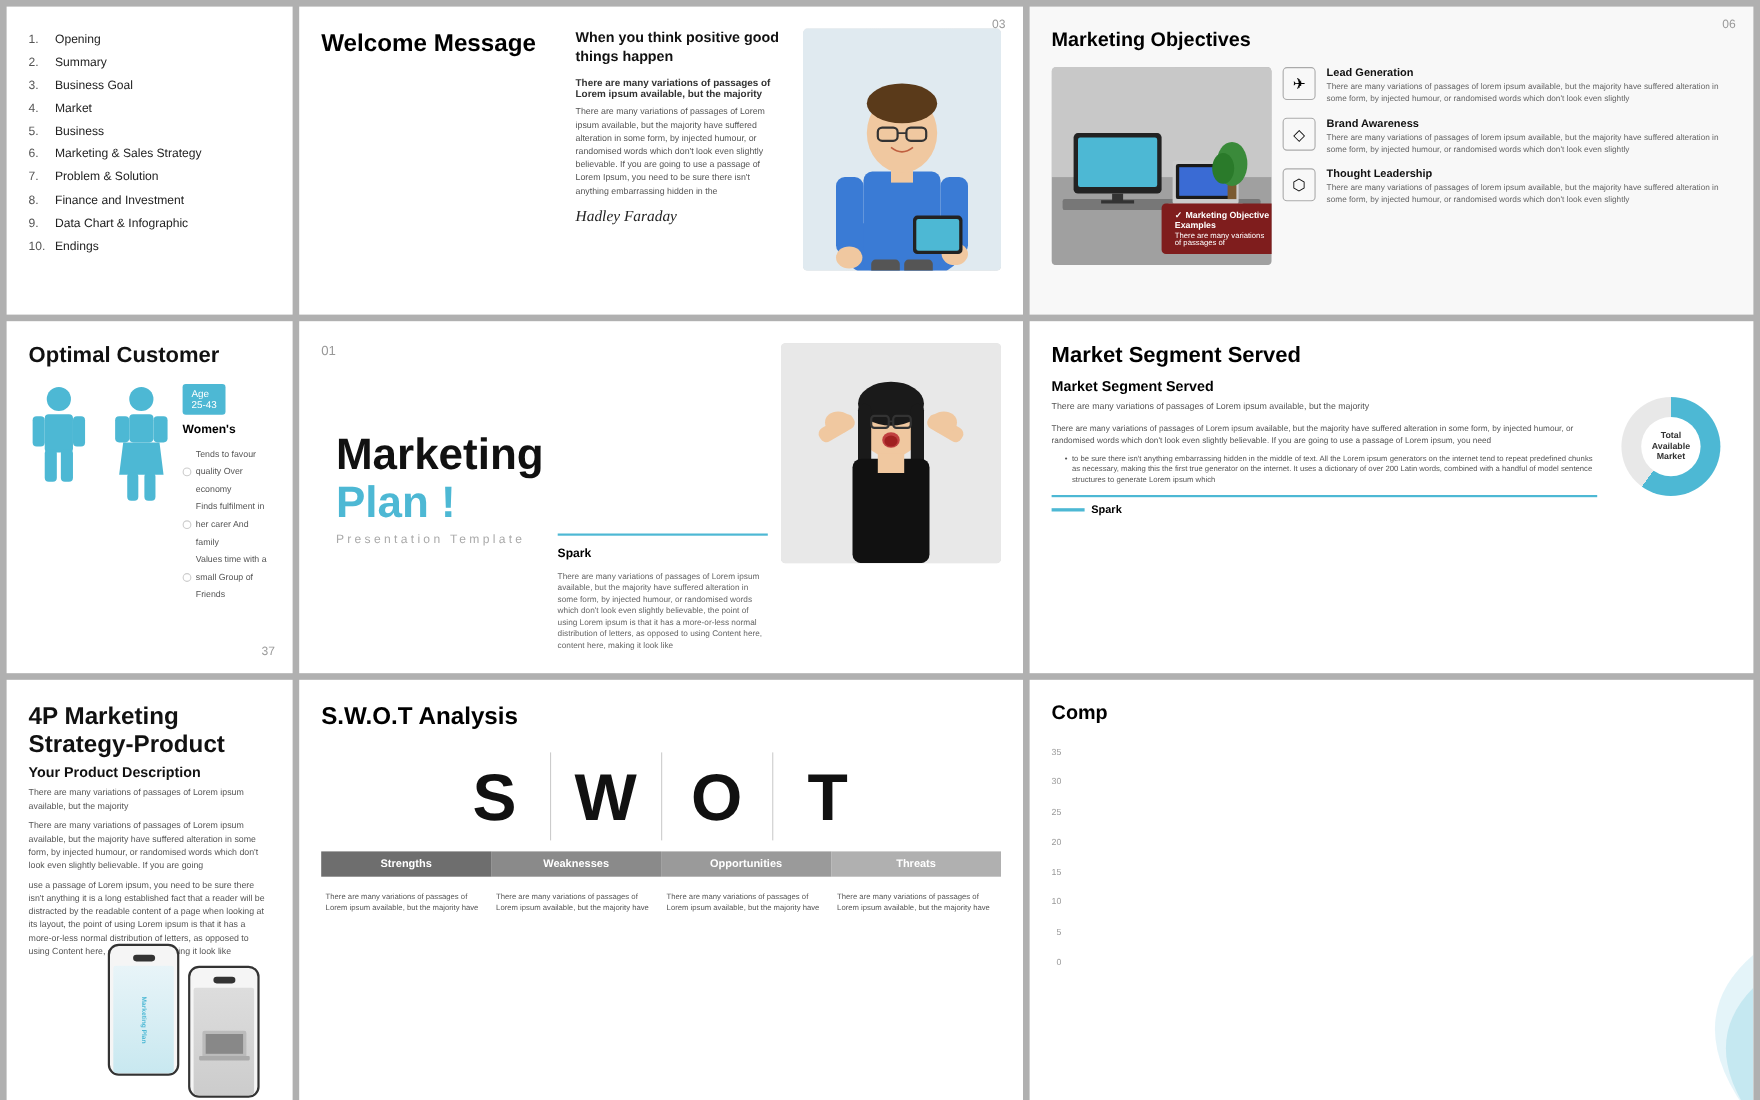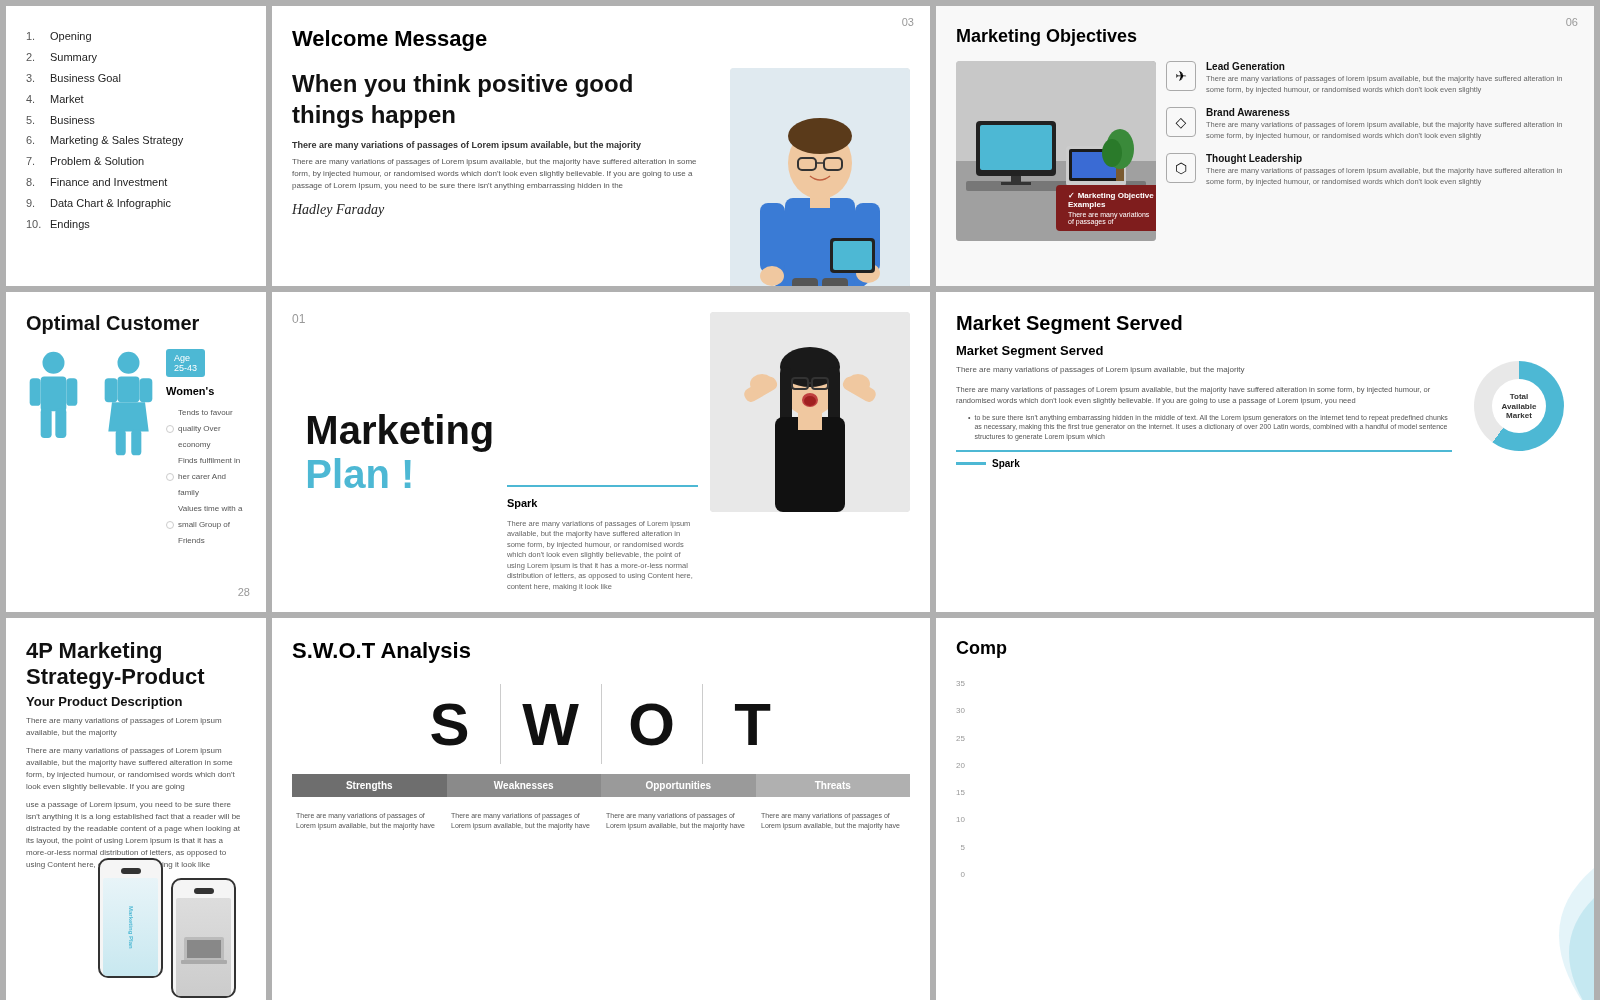--- a/index.html
+++ b/index.html
@@ -75,30 +75,31 @@
       font-size: 11px;
       color: #222;
       line-height: 1.9;
     }
     .toc-list li { display: flex; gap: 6px; }
     .toc-num { color: #555; min-width: 18px; }
 
     
     .slide-welcome {
       display: flex;
-      flex-direction: column;
+      flex-direction: row;
       justify-content: space-between;
+      gap: 36px;
     }
     .welcome-top {
       display: flex;
       gap: 20px;
       flex: 1;
     }
     .welcome-text { flex: 1; }
-    .welcome-title { font-size: 24px; font-weight: bold; color: #111; margin-bottom: 10px; line-height: 1.3; }
+    .welcome-title { font-size: 13px; font-weight: bold; color: #111; margin-bottom: 10px; line-height: 1.3; }
     .welcome-sub { font-size: 9px; color: #333; font-weight: bold; margin-bottom: 6px; }
     .welcome-body { font-size: 8px; color: #555; line-height: 1.5; margin-bottom: 8px; }
     .signature { font-family: 'Georgia', serif; font-style: italic; font-size: 14px; color: #222; margin-top: 10px; }
     .welcome-img {
       width: 180px;
       height: 220px;
       background: linear-gradient(135deg, #e8e8e8 0%, #d0d0d0 100%);
       border-radius: 4px;
       display: flex;
       align-items: center;
@@ -485,31 +486,32 @@
               <span class="opt-bullet"></span>
               <span>Finds fulfilment in her carer And family</span>
             </li>
           <li>
               <span class="opt-bullet"></span>
               <span>Values time with a small Group of Friends</span>
             </li>
         </ul>
       </div>
     </div>
-    <div class="opt-num">28</div>
+    <div class="opt-num">37</div>
   </div>
 
   <div class="slide slide-marketing-plan">
     <div style="display:flex; flex-direction:row; height:100%;">
       <div class="mp-num">01</div>
       <div style="flex:1; display:flex; flex-direction:column; justify-content:center;">
         <div style="font-size:40px; font-weight:bold; color:#111; line-height:1.1;">
           <span>Marketing</span>
           <span style="color:#4db8d4;">Plan !</span>
         </div>
+        <div style="font-size:11px;letter-spacing:3px;color:#aaa;margin-top:6px;margin-bottom:16px;">Presentation Template</div>
       </div>
       <div style="display:flex;gap:12px;flex:2;">
         <div style="flex:1;display:flex;flex-direction:column;justify-content:flex-end;">
           <div style="border-top:2px solid #4db8d4;padding-top:6px;margin-bottom:8px;">
             <span style="font-size:11px;font-weight:bold;">Spark</span>
           </div>
           <div class="mp-body-text">There are many variations of passages of Lorem ipsum available, but the majority have suffered alteration in some form, by injected humour, or randomised words which don't look even slightly believable, the point of using Lorem ipsum is that it has a more-or-less normal distribution of letters, as opposed to using Content here, content here, making it look like</div>
         </div>
         <div class="mp-img">
           <svg viewBox="0 0 200 200" width="200" height="200">

